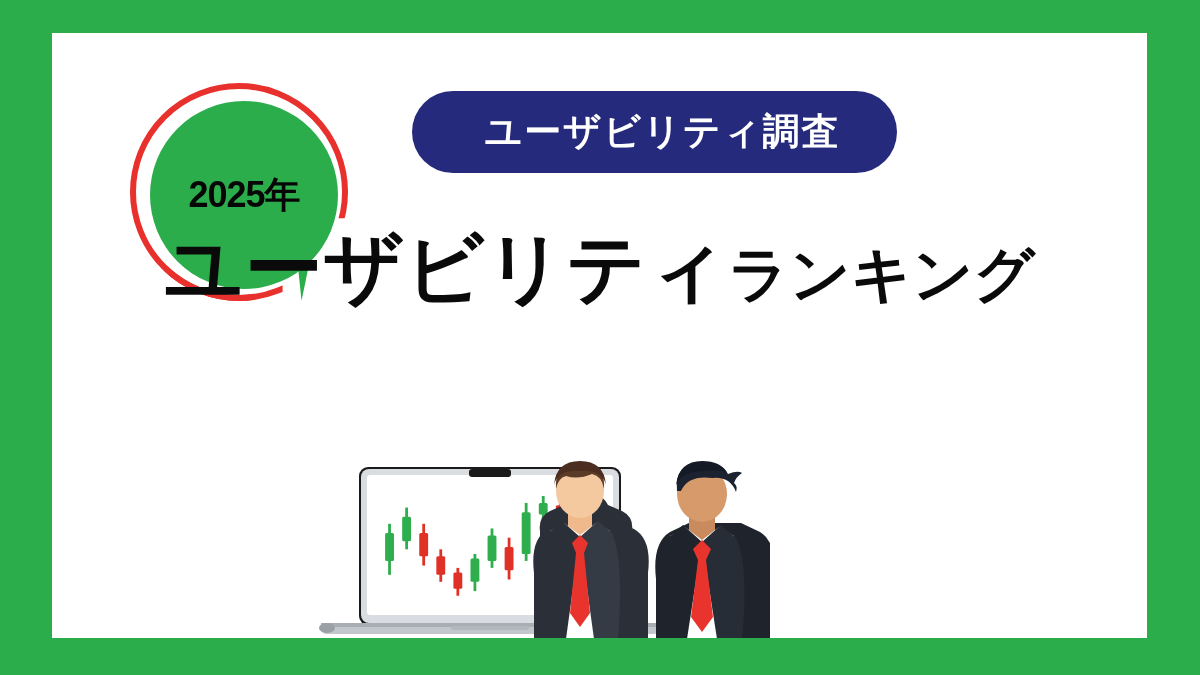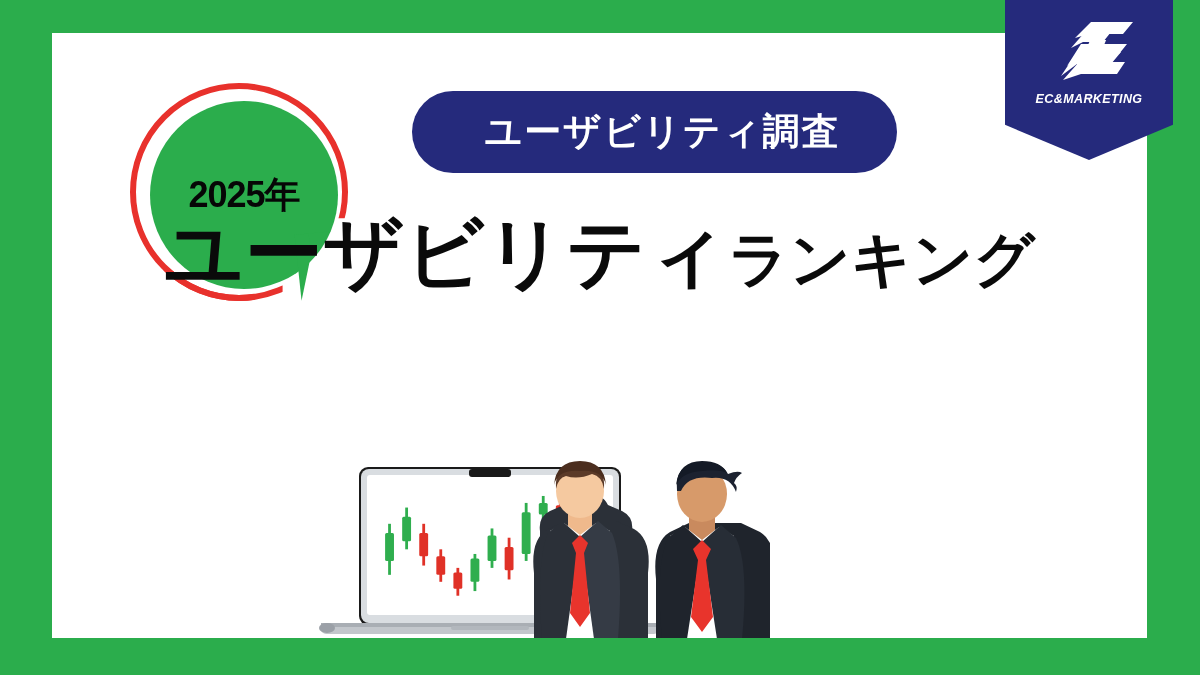--- a/index.html
+++ b/index.html
@@ -107,21 +107,21 @@
   
   #headline { position:absolute; left:0; top:166px; width:1095px; }
   #title-line1 {
     text-align:center;
     font-size:70px; font-weight:700; color:#0a0a0a;
     letter-spacing:2px; line-height:1.08;
     white-space:nowrap;
   }
   #title-line2 {
     text-align:center;
-    line-height:1.08; margin-top:12px;
+    line-height:1.08; margin-top:27px;
     white-space:nowrap;
   }
   #title-line2 .big {
     font-size:78px; font-weight:700; color:#0a0a0a; letter-spacing:1px;
   }
   #title-line2 .small {
     font-size:60px; font-weight:700; color:#0a0a0a; letter-spacing:0px;
   }
   #subtitle {
     position:absolute; left:0; top:406px; width:1095px;
@@ -241,28 +241,14 @@
           <path d="M192 79 l-9 9 l5 11 l-7 57 l11 15 l11 -15 l-7 -57 l5 -11 z" fill="#e8342c"></path>
           <ellipse cx="192" cy="33" rx="25" ry="28" fill="#d79a6a"></ellipse>
           <path d="M167 30 q-3 -28 25 -29 q20 0 26 12 q10 -4 14 -1 q-6 4 -8 10 q4 3 2 9 q-6 -16 -24 -14 q-24 -3 -31 13 z" fill="#1c2230"></path>
           <path d="M166 24 q3 -24 26 -24 q19 0 25 12 q-8 -4 -25 -2 q-20 1 -26 14 z" fill="#141a26"></path>
         </g>
       </svg>
     </div>
 
   </div>
 
-  <div id="logo-banner">
-    <svg id="logo-mark" viewBox="0 0 96 72">
-      <g fill="#ffffff">
-        <polygon points="20,58 36,34 80,34 70,46 36,46"></polygon>
-        <polygon points="26,48 40,26 86,26 78,36 42,36"></polygon>
-        <polygon points="22,62 38,44 84,44 76,56 40,56"></polygon>
-        <polygon points="34,20 50,4 92,4 82,16 48,16"></polygon>
-        <polygon points="30,30 44,14 70,14 62,24 42,24"></polygon>
-        <rect x="58" y="22" width="16" height="9" transform="skewX(-22)"></rect>
-        <rect x="62" y="38" width="16" height="9" transform="skewX(-22)"></rect>
-      </g>
-    </svg>
-    <div id="logo-wordmark">EC&amp;MARKETING</div>
-  </div>
 
 </div>
 
 </body></html>

